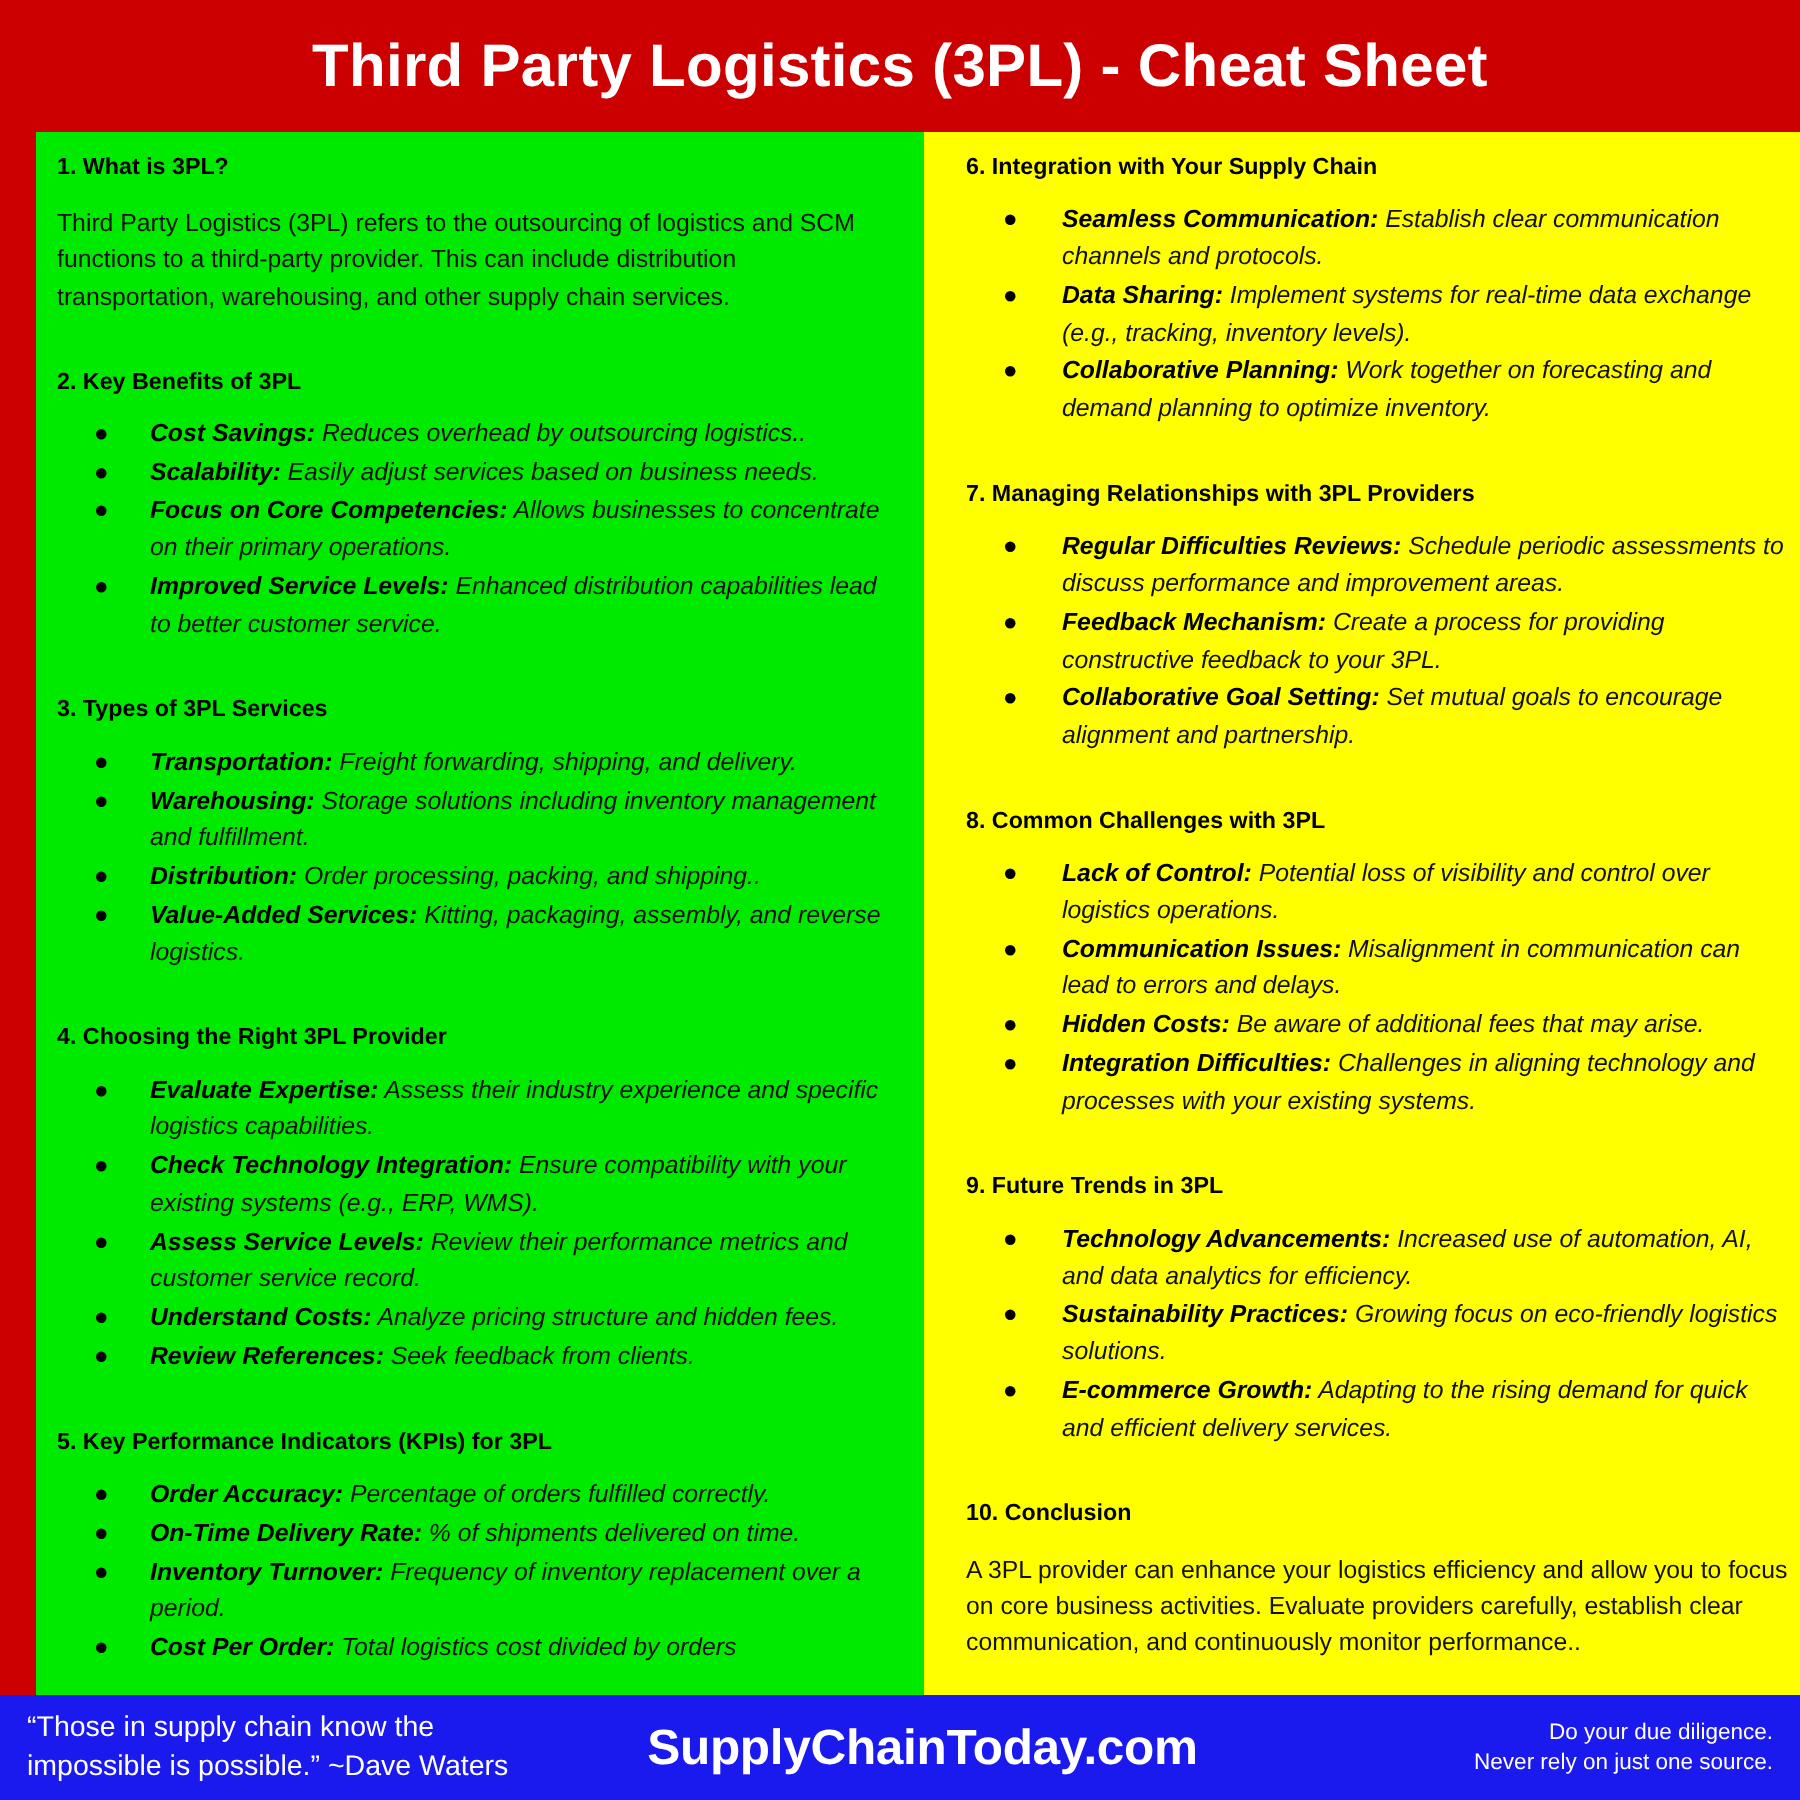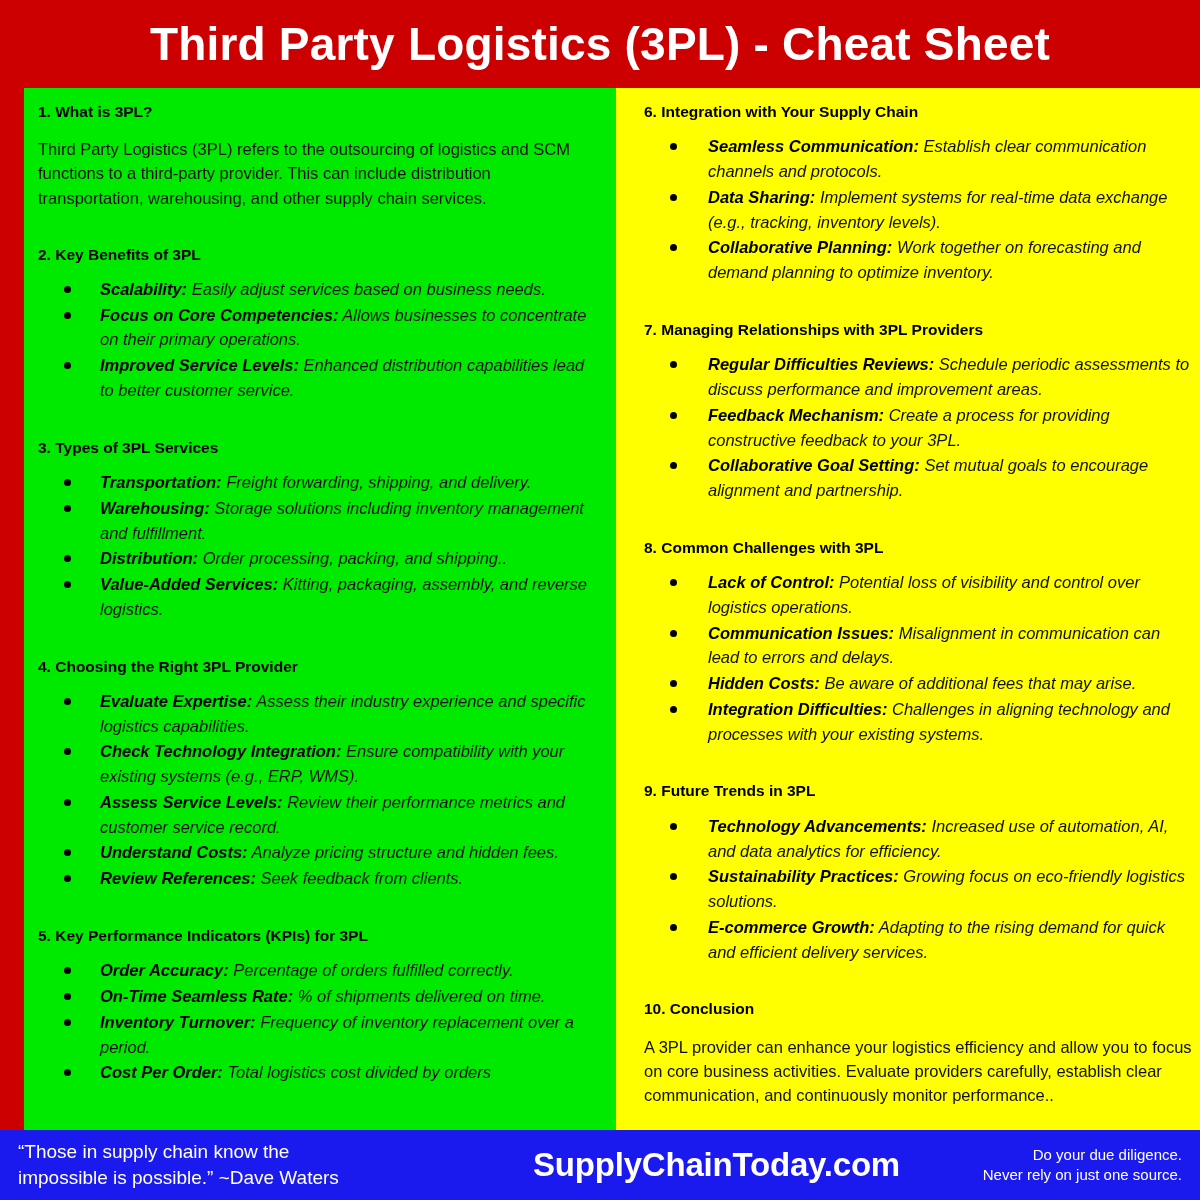--- a/index.html
+++ b/index.html
@@ -18,21 +18,21 @@
   
   .header {
     position: absolute;
     left: 0; top: 0;
     width: 1200px; height: 88px;
     background: #cc0000;
     display: flex; align-items: center; justify-content: center;
   }
   .header-title {
     color: #ffffff;
-    font-size: 46px;
+    font-size: 40px;
     font-weight: bold;
     letter-spacing: 0.2px;
     text-align: center;
     line-height: 1;
   }
   
   .columns {
     position: absolute;
     left: 24px; top: 88px;
     width: 1184px; height: 1042px;
@@ -105,21 +105,21 @@
     align-items: center;
   }
   .footer-left {
     width: 330px;
     padding-left: 18px;
     font-size: 19px;
     line-height: 1.35;
   }
   .footer-center {
     flex: 1;
-    text-align: right;
+    text-align: center;
     font-size: 33px;
     font-weight: bold;
     letter-spacing: -0.2px;
   }
   .footer-right {
     width: 300px;
     text-align: right;
     padding-right: 18px;
     font-size: 15px;
     line-height: 1.35;
@@ -137,20 +137,21 @@
 
   <div class="columns">
 
     <div class="col col-left">
 
       <div class="sec-title">1. What is 3PL?</div>
       <div class="para">Third Party Logistics (3PL) refers to the outsourcing of logistics and SCM functions to a third-party provider. This can include distribution transportation, warehousing, and other supply chain services.</div>
 
       <div class="sec-title pad-top">2. Key Benefits of 3PL</div>
       <ul class="bullets">
+        <li><span class="b">Cost Savings:</span> <span>Reduces overhead by outsourcing logistics..</span></li>
         <li><span class="b">Scalability:</span> <span>Easily adjust services based on business needs.</span></li>
         <li><span class="b">Focus on Core Competencies:</span> <span>Allows businesses to concentrate on their primary operations.</span></li>
         <li><span class="b">Improved Service Levels:</span> <span>Enhanced distribution capabilities lead to better customer service.</span></li>
       </ul>
 
       <div class="sec-title pad-top">3. Types of 3PL Services</div>
       <ul class="bullets">
         <li><span class="b">Transportation:</span> <span>Freight forwarding, shipping, and delivery.</span></li>
         <li><span class="b">Warehousing:</span> <span>Storage solutions including inventory management and fulfillment.</span></li>
         <li><span class="b">Distribution:</span> <span>Order processing, packing, and shipping..</span></li>
@@ -162,21 +163,21 @@
         <li><span class="b">Evaluate Expertise:</span> <span>Assess their industry experience and specific logistics capabilities.</span></li>
         <li><span class="b">Check Technology Integration:</span> <span>Ensure compatibility with your existing systems (e.g., ERP, WMS).</span></li>
         <li><span class="b">Assess Service Levels:</span> <span>Review their performance metrics and customer service record.</span></li>
         <li><span class="b">Understand Costs:</span> <span>Analyze pricing structure and hidden fees.</span></li>
         <li><span class="b">Review References:</span> <span>Seek feedback from  clients.</span></li>
       </ul>
 
       <div class="sec-title pad-top">5. Key Performance Indicators (KPIs) for 3PL</div>
       <ul class="bullets">
         <li><span class="b">Order Accuracy:</span> <span>Percentage of orders fulfilled correctly.</span></li>
-        <li><span class="b">On-Time Seamless Rate:</span> <span>%  of shipments delivered on time.</span></li>
+        <li><span class="b">On-Time Delivery Rate:</span> <span>%  of shipments delivered on time.</span></li>
         <li><span class="b">Inventory Turnover:</span> <span>Frequency of inventory replacement over a period.</span></li>
         <li><span class="b">Cost Per Order:</span> <span>Total logistics cost divided by  orders</span></li>
       </ul>
 
     </div>
 
     <div class="col col-right">
 
       <div class="sec-title">6. Integration with Your Supply Chain</div>
       <ul class="bullets">

